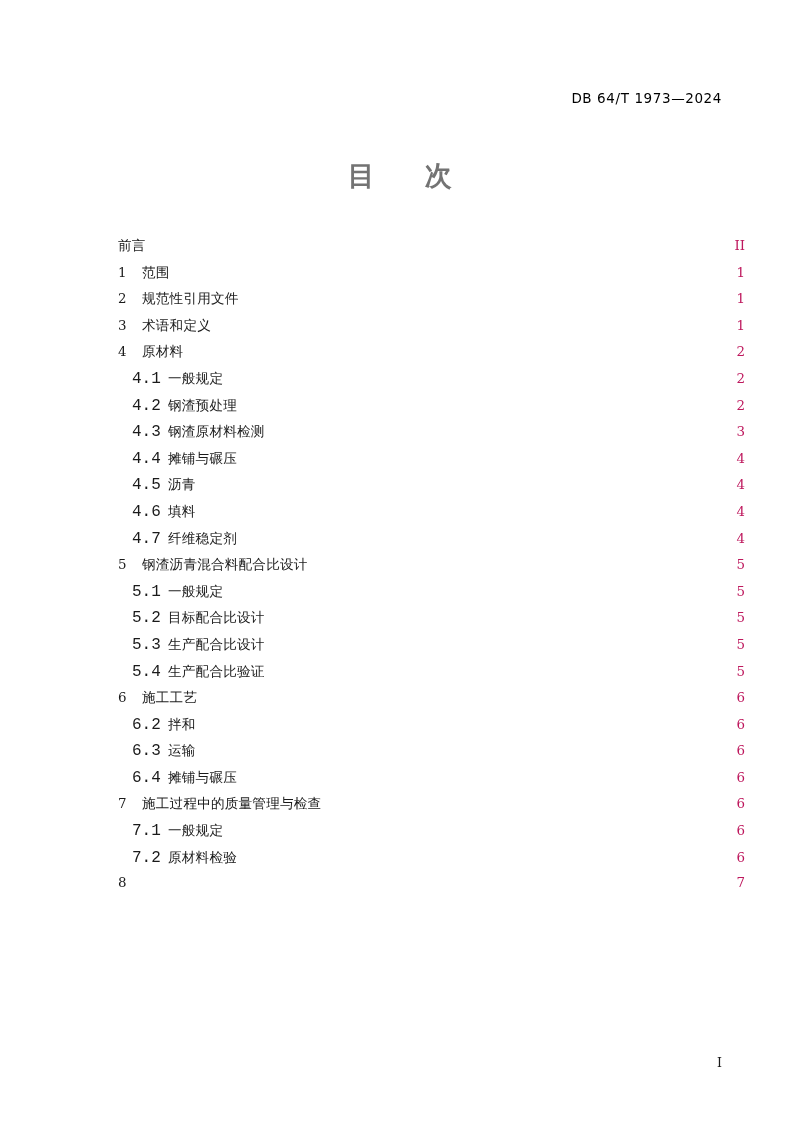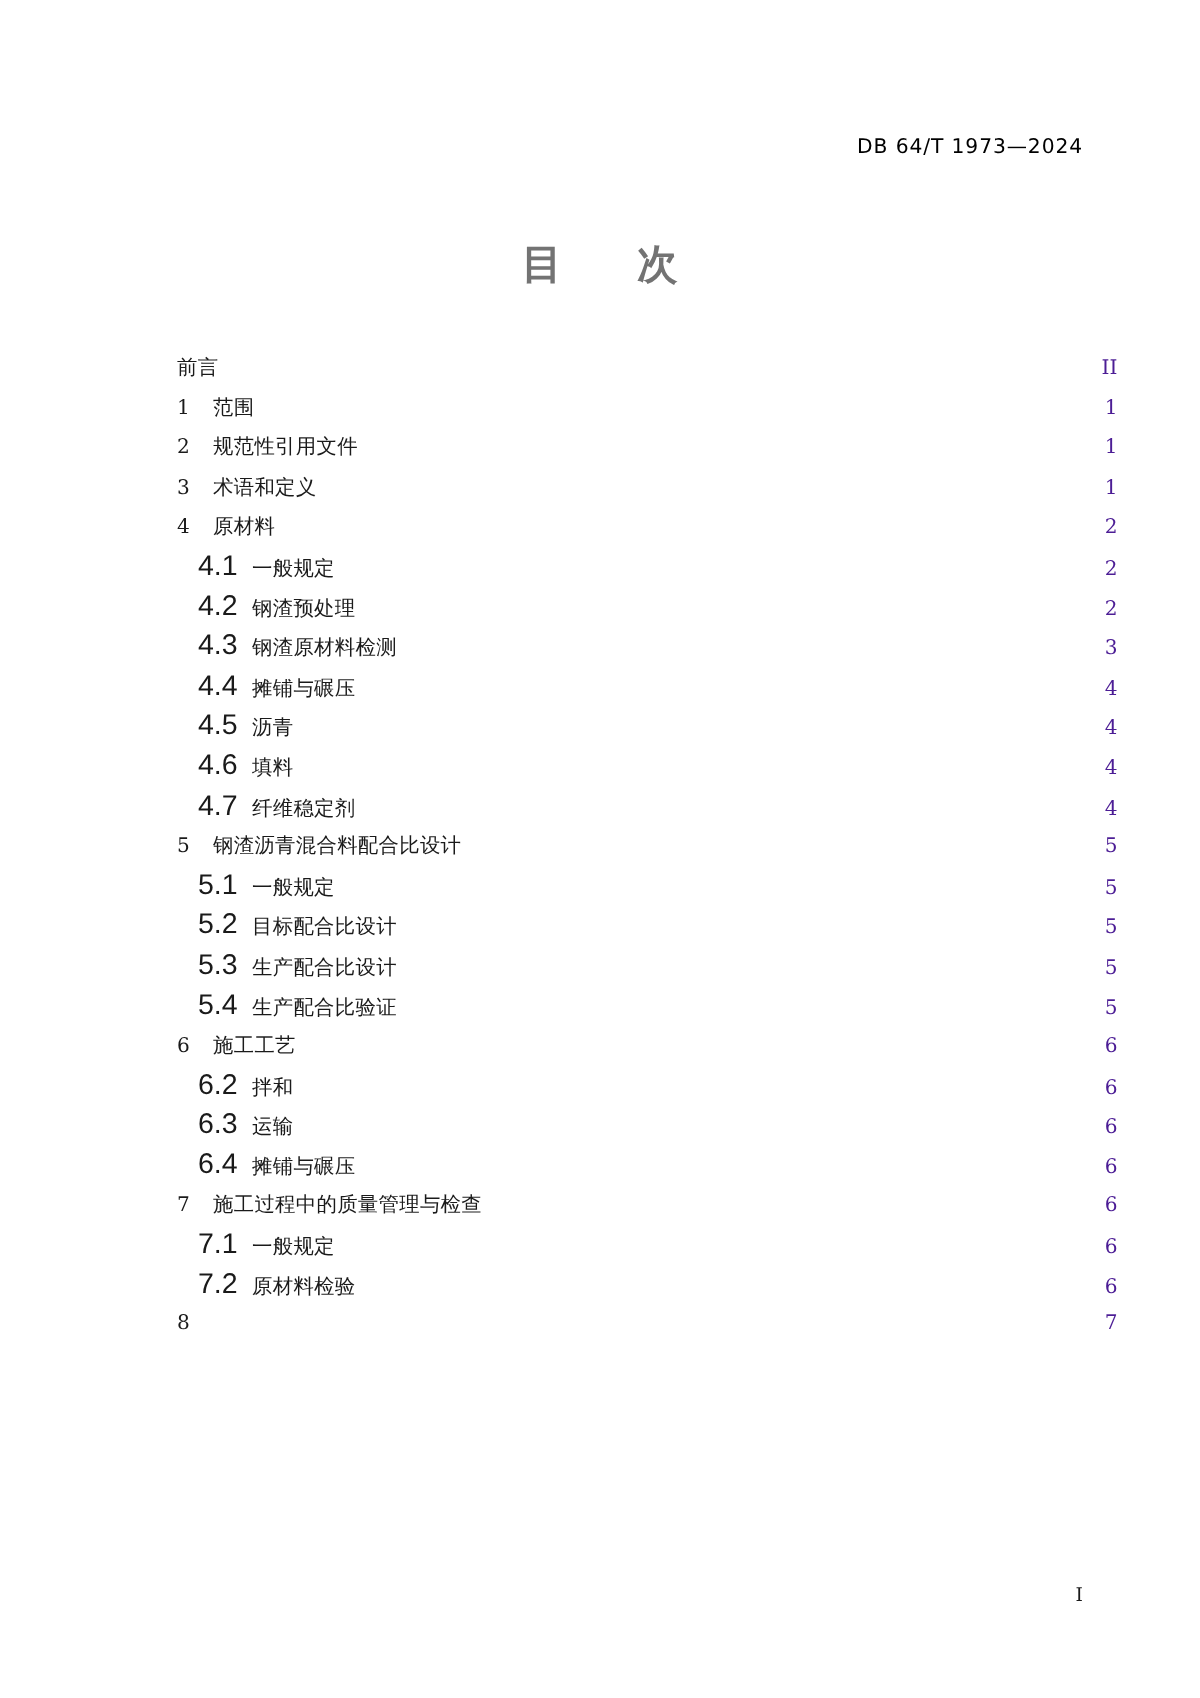--- a/index.html
+++ b/index.html
@@ -80,22 +80,22 @@
     font-family: "DejaVu Serif", "Liberation Serif", serif;
     font-size: 13.4px;
   }
   
   .toc-entry.level-2 {
     padding-left: 14px;
   }
   .toc-entry.level-2 .num {
     flex: 0 0 auto;
     width: 36px;
-    font-family: Liberation Sans, sans-serif;
-    font-size: 19px;
+    font-family: Liberation Mono, monospace;
+    font-size: 16px;
   }
   
   .toc-entry.level-0 .num {
     flex: 0 0 auto;
     width: 0;
   }
 
   .toc-entry .label {
     flex: 0 0 auto;
     letter-spacing: 0.2px;
@@ -116,21 +116,21 @@
     color: #4a4a4a;
     white-space: nowrap;
     overflow: hidden;
   }
 
   .toc-entry .pageno {
     flex: 0 0 auto;
     min-width: 12px;
     text-align: right;
     font-size: 13.4px;
-    color: #4c1d95;
+    color: #be185d;
   }
 
   
   .toc-entry .label::after {
     content: "";
   }
 
   
   .page-footer {
     position: absolute;

